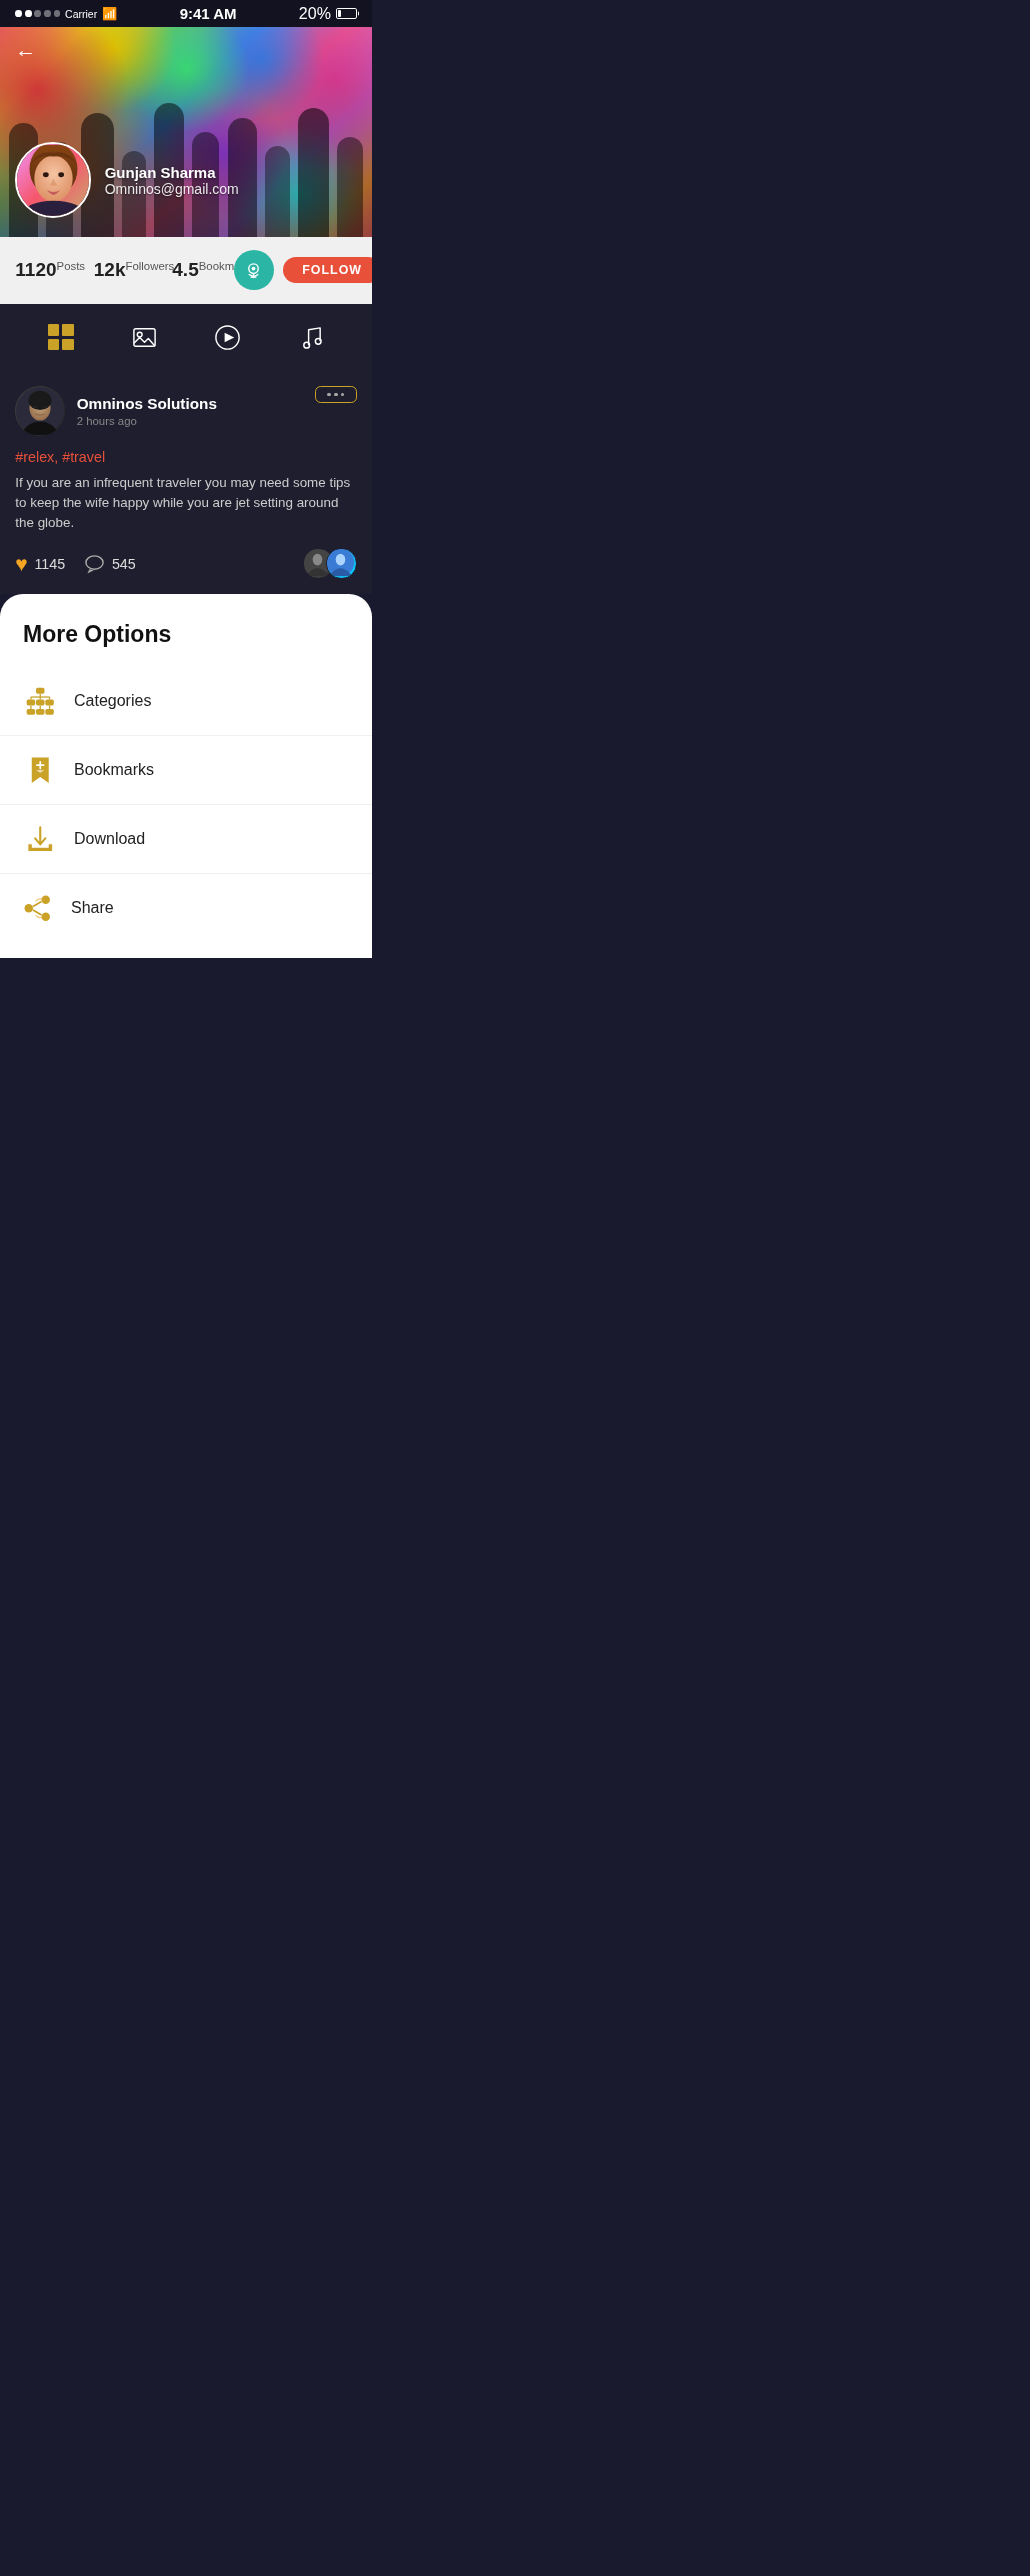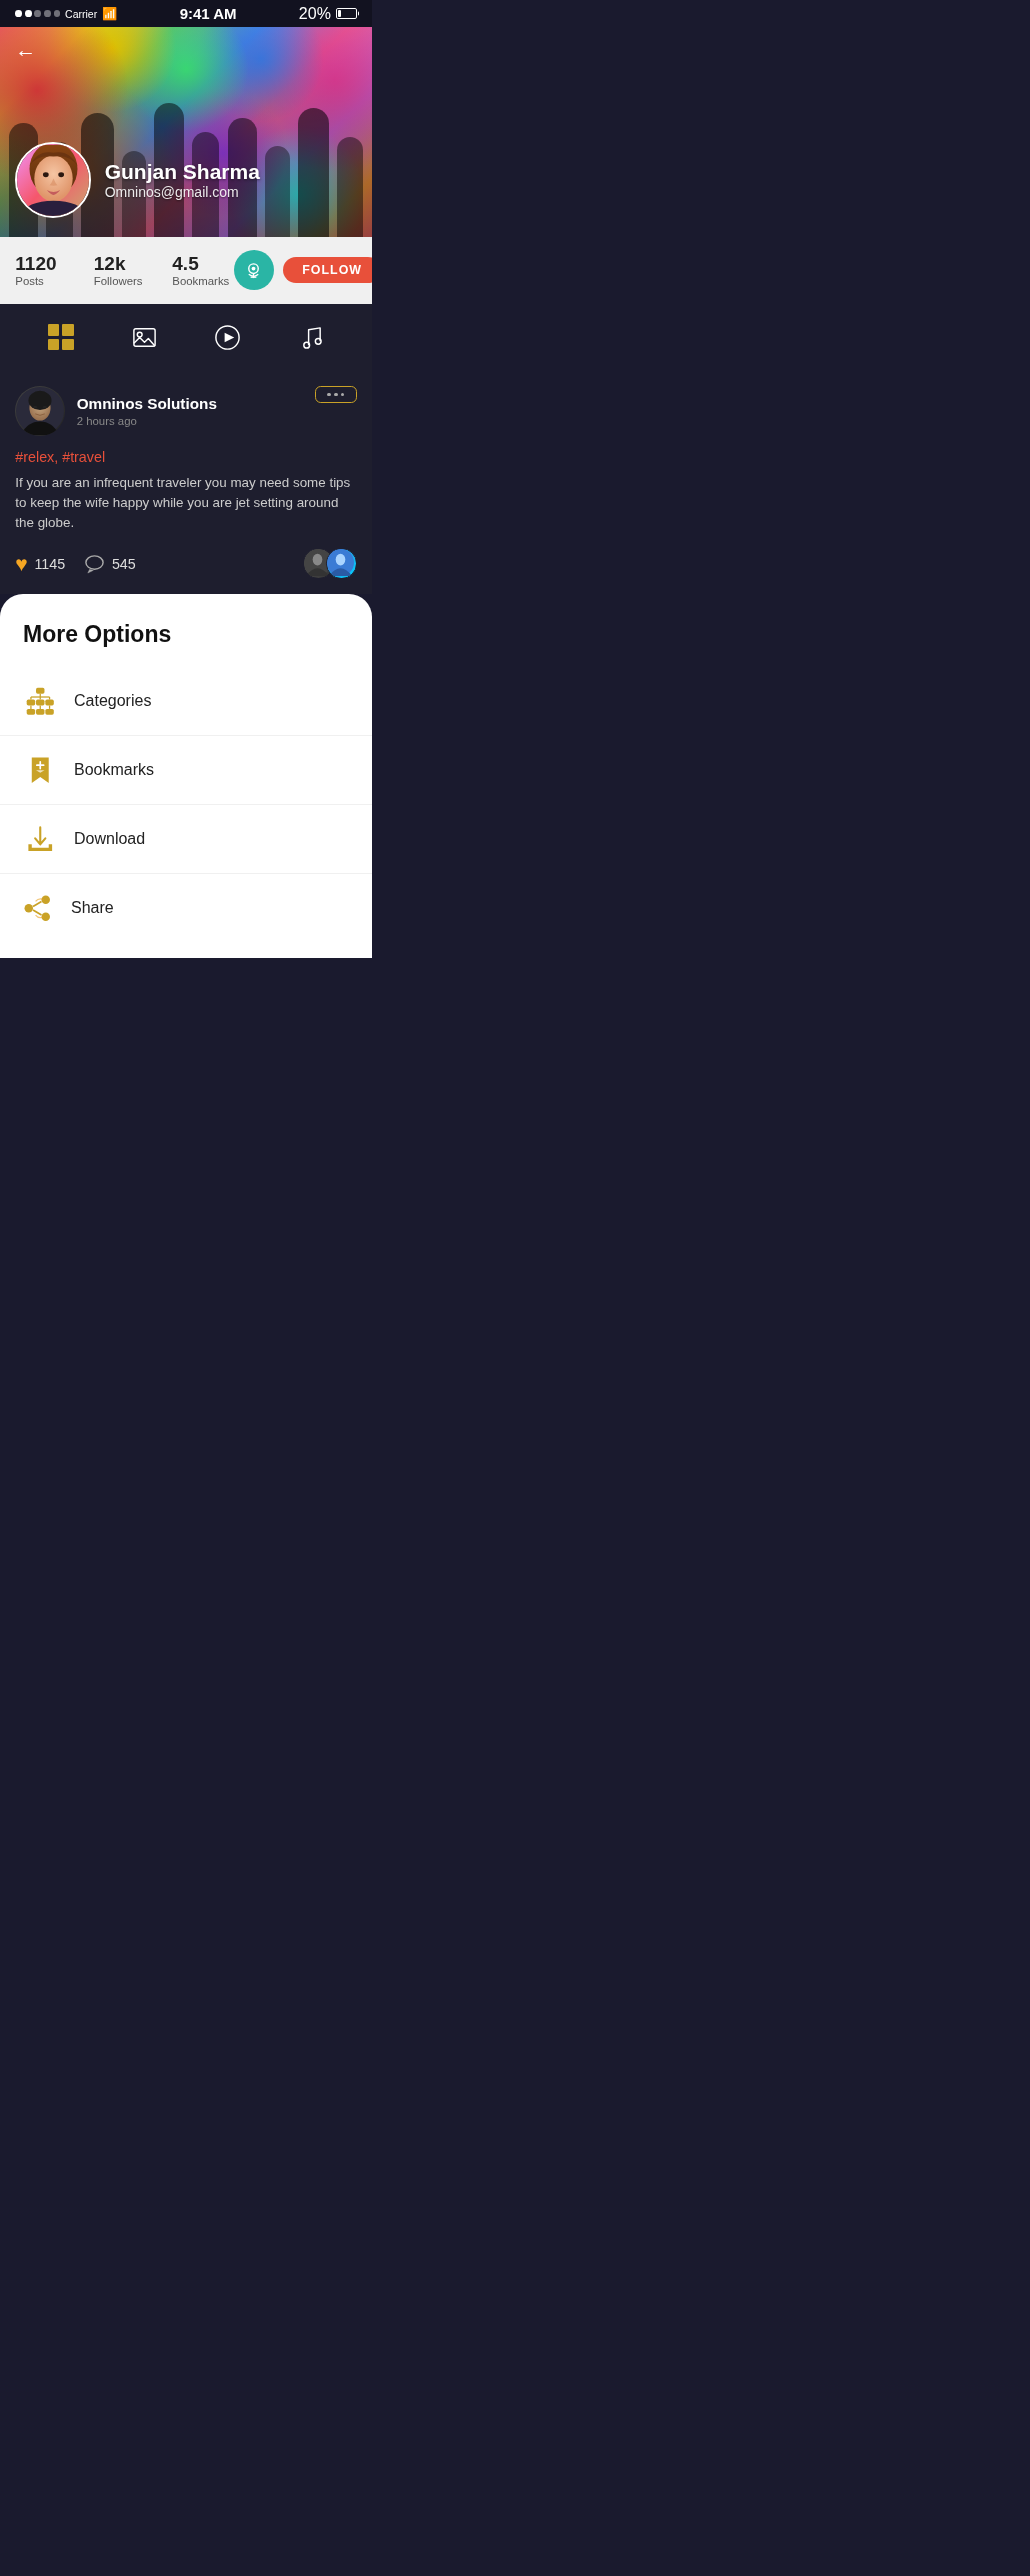--- a/index.html
+++ b/index.html
@@ -120,41 +120,41 @@
       height: 100%;
       background: linear-gradient(135deg, #f093fb 0%, #f5576c 50%, #c8a96e 100%);
       display: flex;
       align-items: center;
       justify-content: center;
       font-size: 27px;
     }
     .profile-text { }
     .profile-name {
       color: white;
-      font-size: 21px;
+      font-size: 15px;
       font-weight: 700;
       text-shadow: 0 1px 2.9px rgba(0,0,0,0.5);
     }
     .profile-email {
       color: rgba(255,255,255,0.9);
       font-size: 14px;
       text-shadow: 0 1px 1.9px rgba(0,0,0,0.5);
     }
 
     
     .stats-bar {
       background: #f0f0f0;
       display: flex;
       align-items: center;
       padding: 13.4px 15.3px;
       gap: 9.5px;
     }
     .stat-item {
       display: flex;
-      flex-direction: column;
+      flex-direction: row;
       align-items: flex-start;
       min-width: 52px;
     }
     .stat-number {
       font-size: 19px;
       font-weight: 700;
       color: #222;
       line-height: 1.1;
     }
     .stat-label {

